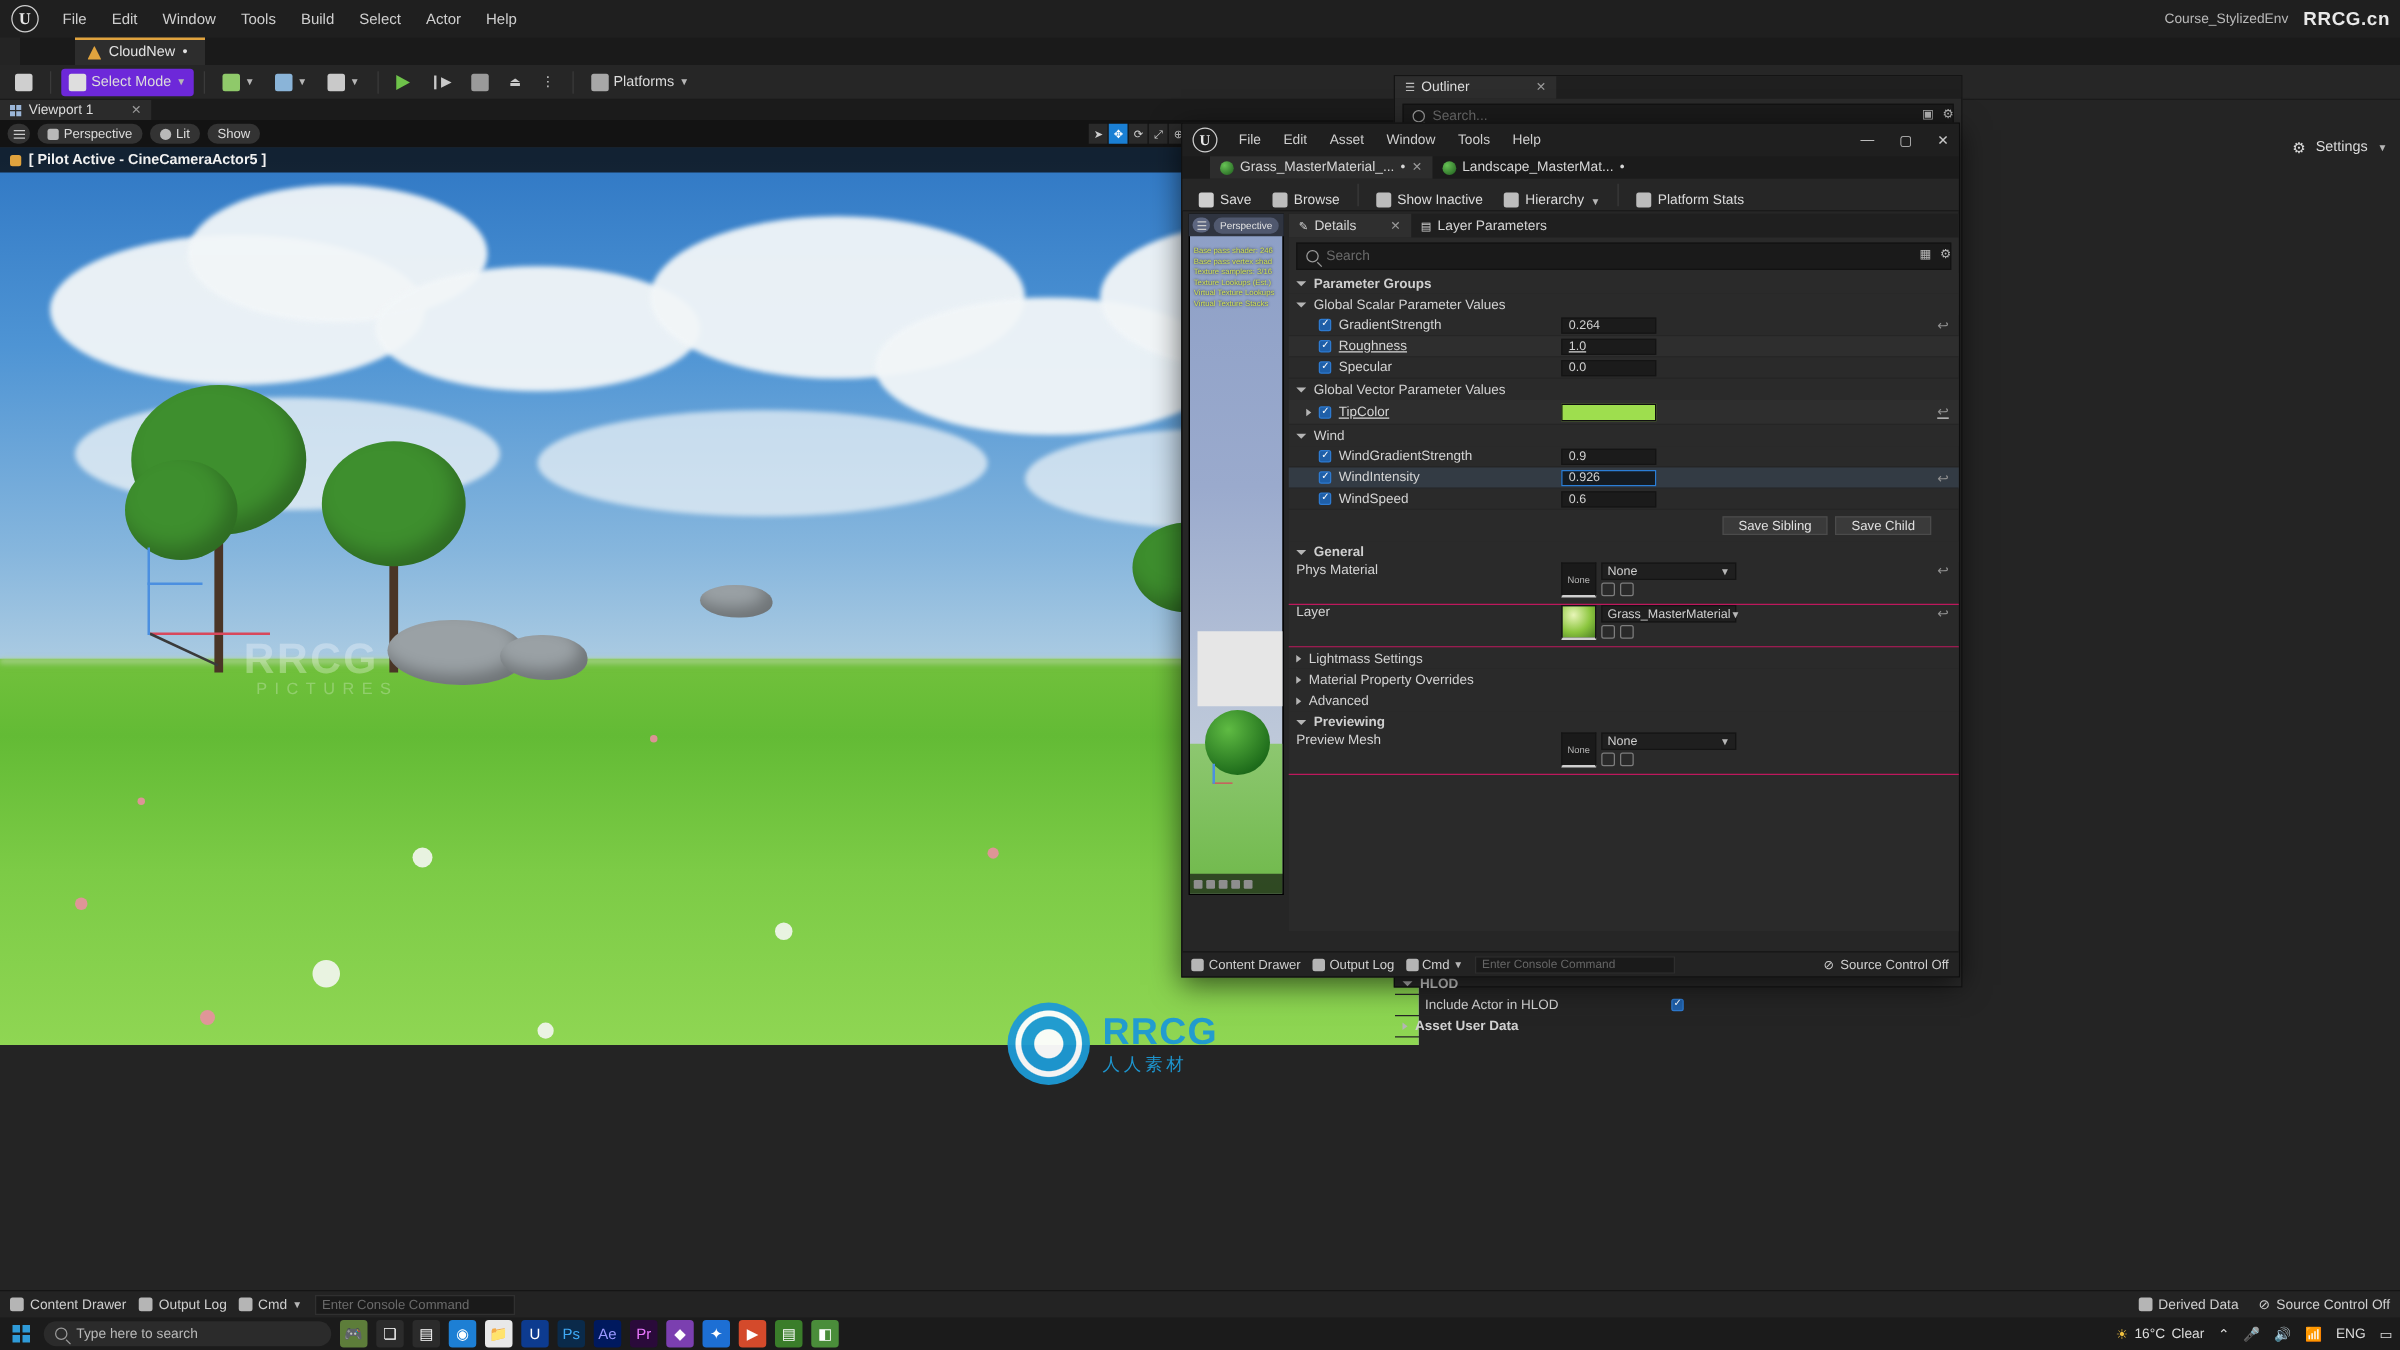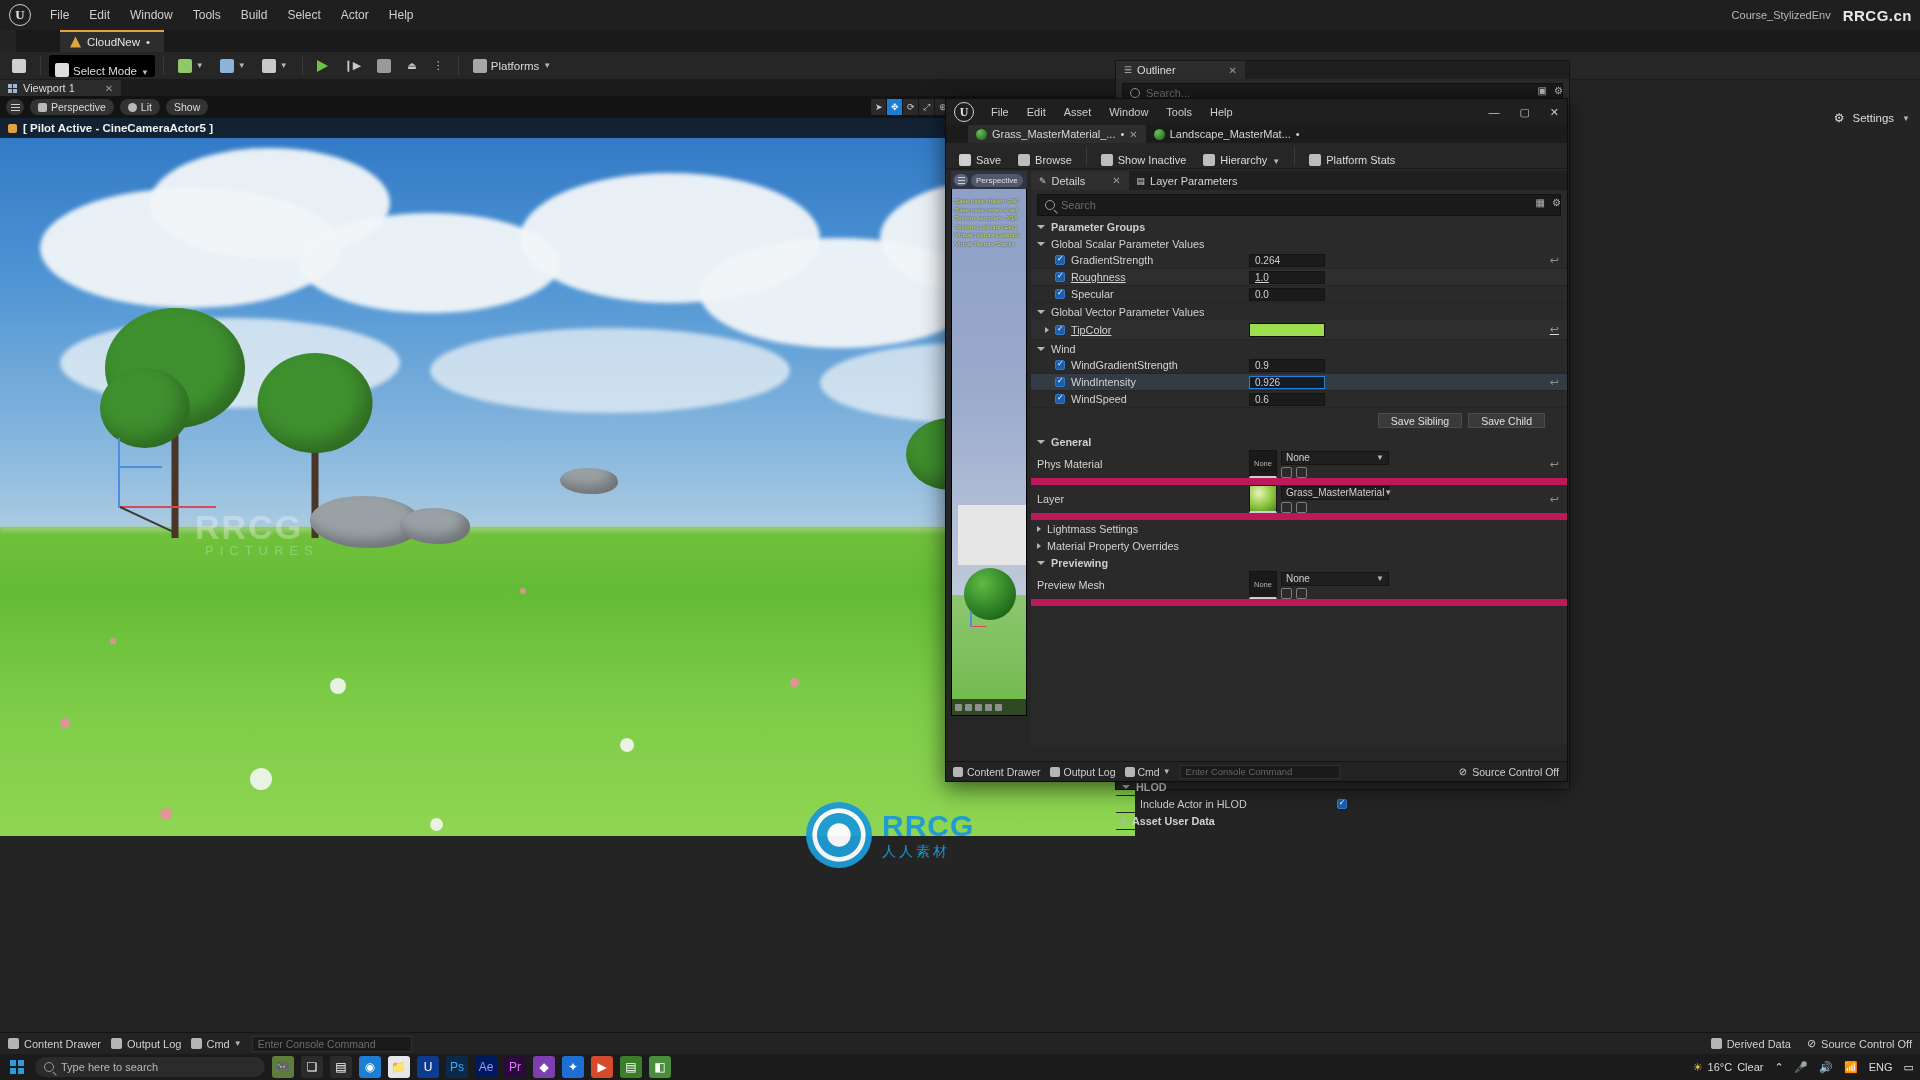--- a/index.html
+++ b/index.html
@@ -31,21 +31,21 @@
     border-top:2px solid #e0a33e; font-size:11.5px; color:#e2e2e2; }
   .proj-ico { width:11px; height:11px; background:#e0a33e;
     clip-path:polygon(50% 0,100% 100%,0 100%); }
 
   
   .toolbar { position:absolute; left:0; top:52px; width:1920px; height:28px;
     background:#262626; display:flex; align-items:center; padding:0 6px; gap:4px;
     border-bottom:1px solid #1a1a1a; }
   .tb-btn { display:flex; align-items:center; gap:4px; height:22px; padding:0 6px;
     border-radius:3px; font-size:11.5px; color:#dcdcdc; }
-  .tb-dark { background:#000000; border-radius:3px;align-items:flex-end; }
+  .tb-dark { background:#6d28d9; border-radius:3px; }
   .tb-sep { width:1px; height:18px; background:#3a3a3a; margin:0 4px; }
   .caret { font-size:8px; color:#b6b6b6; }
   .ico-sq { width:14px; height:14px; border-radius:2px; display:inline-block; }
   .play-tri { width:0;height:0;border-left:11px solid #6ec24a;
     border-top:6.5px solid transparent;border-bottom:6.5px solid transparent; }
   .settings-right { position:absolute; right:10px; top:52px; height:28px;
     display:flex; align-items:center; gap:8px; font-size:11.5px; color:#dcdcdc; }
 
   
   .vp-tabbar { position:absolute; left:0; top:80px; width:1135px; height:16px; background:#1b1b1b; }
@@ -192,21 +192,21 @@
   .pval { width:76px; height:13px; background:#1b1b1b; border:1px solid #141414;
     display:flex; align-items:center; padding-left:5px; font-size:10px; color:#d2d2d2; }
   .pval.focus { border:1px solid #2b7ed6; background:#141b22; }
   .swatch { width:76px; height:14px; background:#9ede4e; border:1px solid #0f0f0f; }
   .reset { margin-left:auto; margin-right:8px; font-size:11px; color:#8f8f8f; }
 
   .sv-row { display:flex; justify-content:flex-end; gap:6px; padding:5px 22px 5px 0; }
   .sv-btn { height:15px; padding:0 12px; background:#3a3a3a; border:1px solid #4b4b4b;
     font-size:10.5px; color:#e0e0e0; display:flex; align-items:center; }
 
-  .grow { display:flex; align-items:center; min-height:25px; border-bottom:7px solid #be185d; }
+  .grow { display:flex; align-items:flex-start; min-height:25px; border-bottom:1px solid #be185d; }
   .grow .lbl { width:218px; padding-left:6px; font-size:10.8px; color:#d4d4d4; }
   .thumb-none { width:28px; height:28px; background:#1a1a1a; border:1px solid #141414;
     border-bottom:2px solid #cfcfcf; display:flex; align-items:center; justify-content:center;
     font-size:7.5px; color:#b5b5b5; }
   .thumb-mat { width:28px; height:28px; border:1px solid #141414; border-bottom:2px solid #cfcfcf;
     background:radial-gradient(circle at 34% 28%, #e8f5b8, #8cc63f 55%, #4b8021 100%); }
   .combo { width:108px; height:14px; background:#1f1f1f; border:1px solid #141414;
     display:flex; align-items:center; padding:0 4px; font-size:10px; color:#cfcfcf; }
   .combo .cv { flex:1; }
   .mini-ico { width:11px; height:11px; border:1px solid #7d7d7d; border-radius:2px; }
@@ -702,20 +702,24 @@
           <span class="reset">↩</span>
         </div>
 
         <div class="grp sub">
           <span class="tri"></span>
           <span>Lightmass Settings</span>
         </div>
         <div class="grp sub">
           <span class="tri"></span>
           <span>Material Property Overrides</span>
+        </div>
+        <div class="grp sub">
+          <span class="tri"></span>
+          <span>Advanced</span>
         </div>
         <div class="grp">
           <span class="tri open"></span>
           <span>Previewing</span>
         </div>
         <div class="grow" style="min-height:34px">
           <span class="lbl">Preview Mesh</span>
           <span class="thumb-none">None</span>
           <span style="display:flex;flex-direction:column;gap:2px;margin-left:4px">
             <span class="combo">

